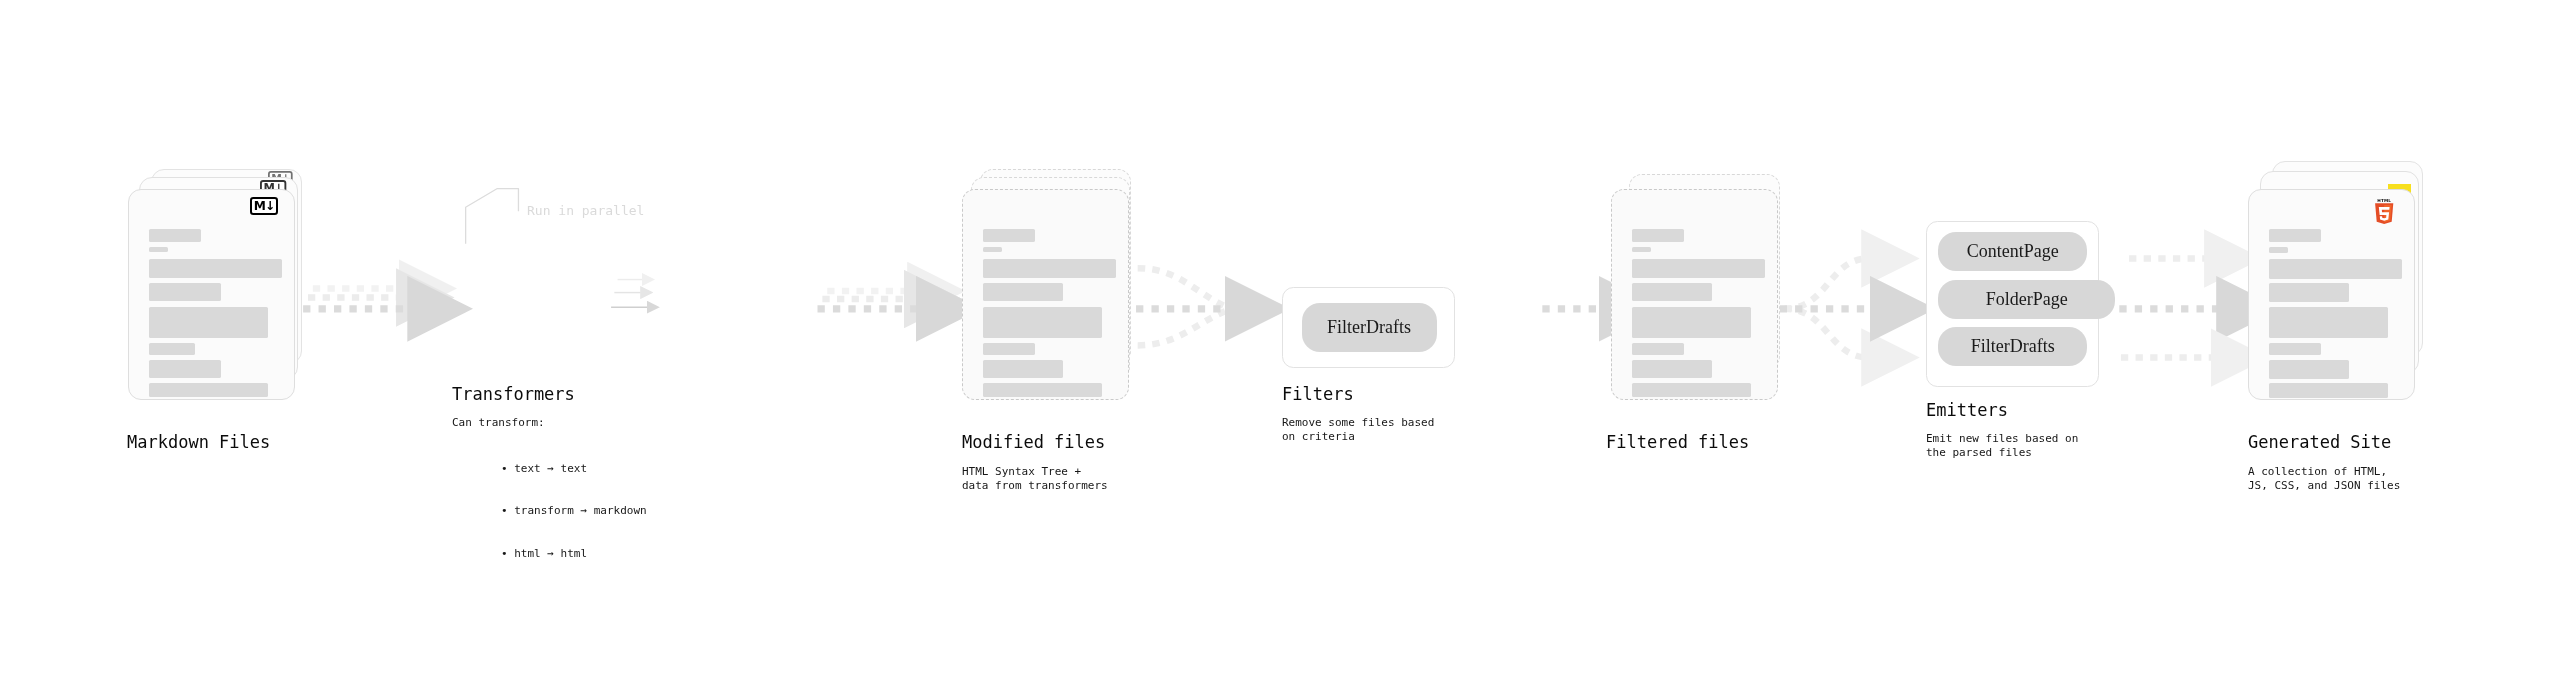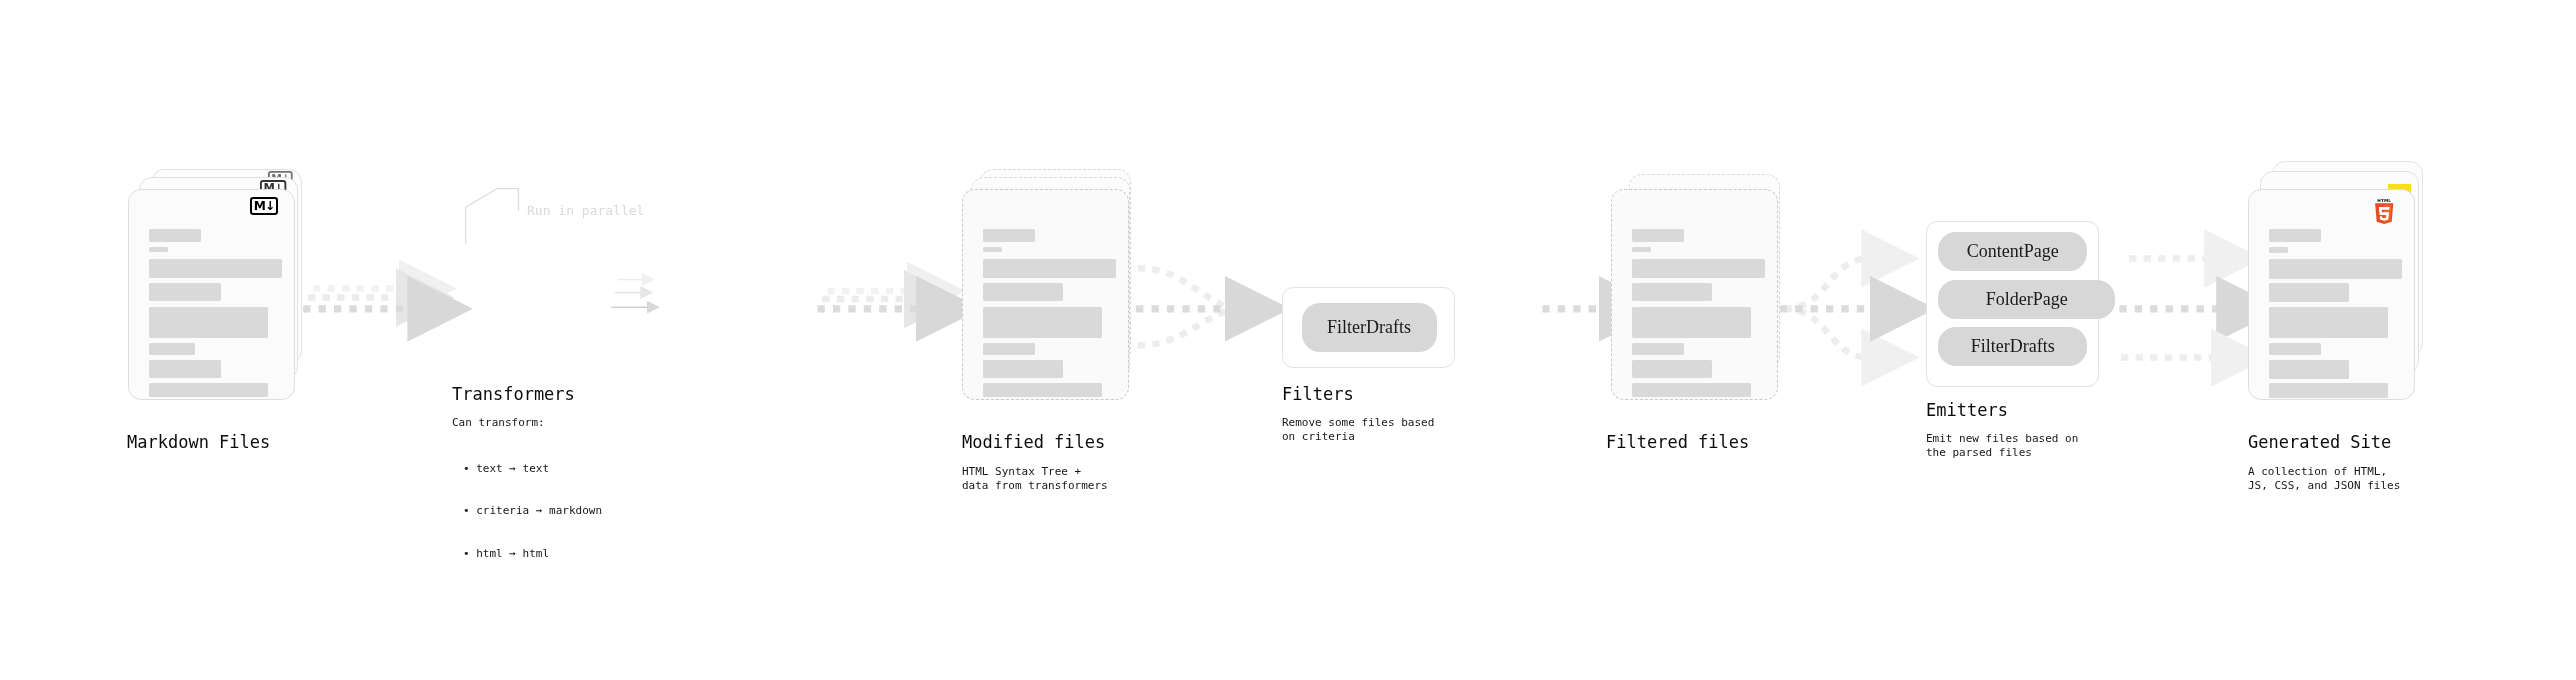--- a/index.html
+++ b/index.html
@@ -154,21 +154,21 @@
     white-space: pre;
   }
   .bullet-list {
     position: absolute;
     font-family: "DejaVu Sans Mono", "Liberation Mono", monospace;
     font-size: 11px;
     line-height: 1.30;
     color: #171717;
     white-space: pre;
   }
-  .bullet-list .bi { display: block; }
+  .bullet-list .bi { display: block; margin-left: 38px; }
   .parallel-label {
     position: absolute;
     font-family: "DejaVu Sans Mono", "Liberation Mono", monospace;
     font-size: 13px;
     color: #dadada;
     white-space: nowrap;
   }
 
   
   .arrow-layer {
@@ -267,21 +267,21 @@
 
 
   <div class="parallel-label" style="left:527px; top:203px;">Run in parallel</div>
 
   <div class="title-label" style="left:452px; top:384px;">Transformers</div>
 
   <div class="desc-label" style="left:452px; top:416px;">Can transform:</div>
 
   <div class="bullet-list" style="left:463px; top:433px;">
     <span class="bi">• text → text</span>
-    <span class="bi">• criteria → markdown</span>
+    <span class="bi">• transform → markdown</span>
     <span class="bi">• html → html</span>
   </div>
 
   <div class="abs" style="left:962px; top:169px; width:187px; height:260px;">
 
     <div class="filecard dashed ghost-1" style="left:18px; top:0px;"></div>
     <div class="filecard dashed ghost-2" style="left:9px; top:8.1px;"></div>
 
     <div class="filecard dashed" style="left:0px; top:19.5px;">
       <div class="skel" style="left:19.5px; top:39px;  width:52px;  height:13px;"></div>

